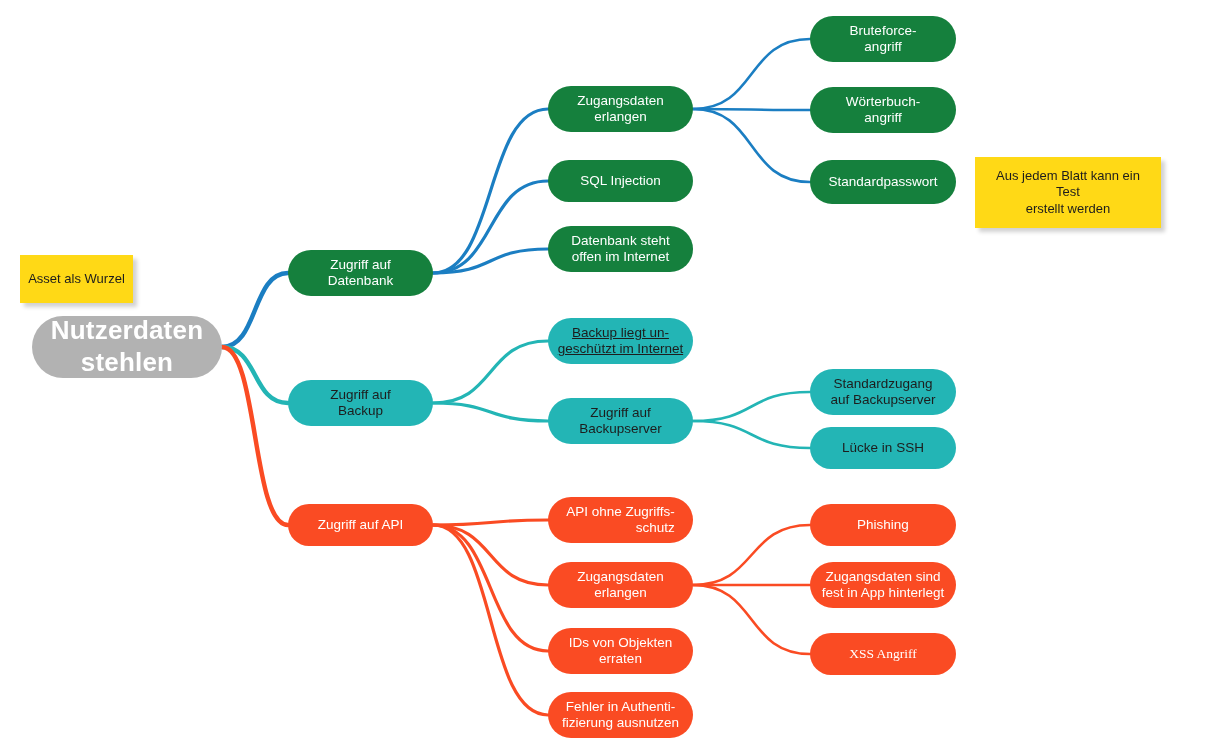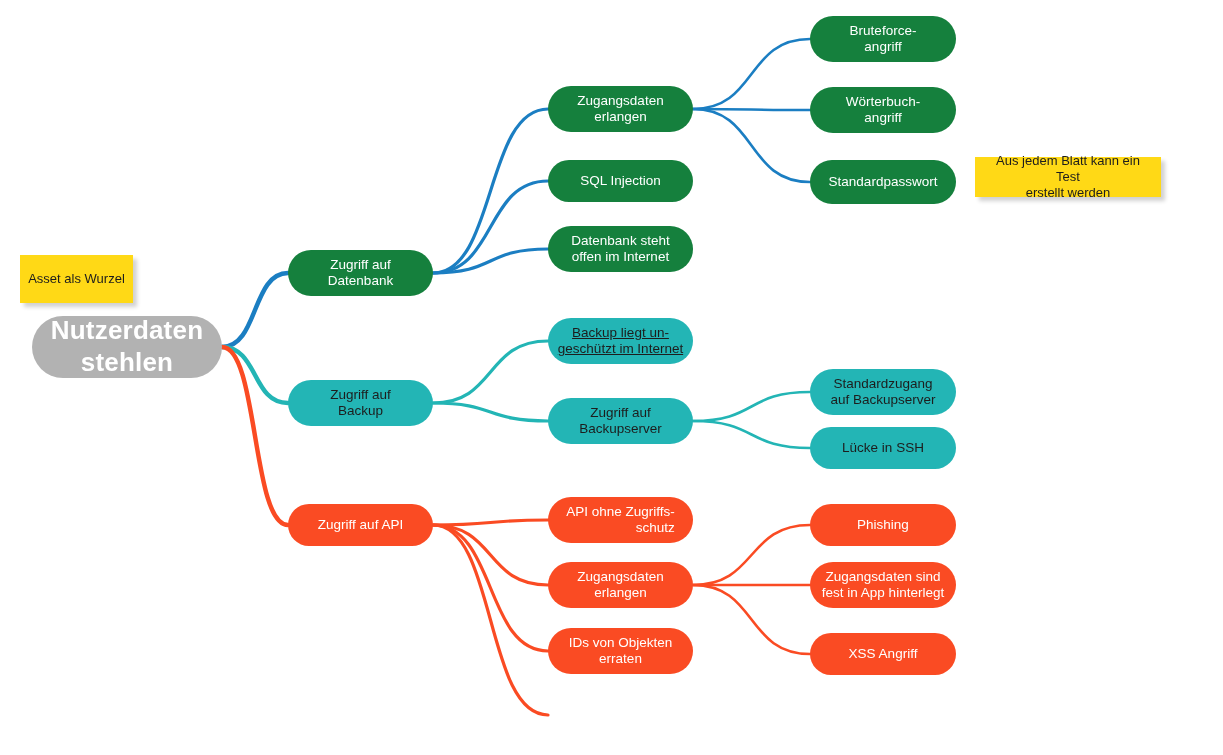--- a/index.html
+++ b/index.html
@@ -96,19 +96,21 @@
     <div class="node lvl3 c-teal" style="left: 810px; top: 369px; width: 146px; height: 46px;">Standardzugang
 auf Backupserver</div>
     <div class="node lvl1 c-orange" style="left: 288px; top: 504px; width: 145px; height: 42px;">Zugriff auf API</div>
     <div class="node lvl2 c-orange" style="left: 548px; top: 497px; width: 145px; height: 46px; text-align: right;">API ohne Zugriffs-
 schutz</div>
     <div class="node lvl2 c-orange" style="left: 548px; top: 562px; width: 145px; height: 46px;">Zugangsdaten
 erlangen</div>
     <div class="node lvl3 c-orange" style="left: 810px; top: 504px; width: 146px; height: 42px;">Phishing</div>
     <div class="node lvl3 c-orange" style="left: 810px; top: 562px; width: 146px; height: 46px;">Zugangsdaten sind
 fest in App hinterlegt</div>
-    <div class="node lvl3 c-orange" style="left: 810px; top: 633px; width: 146px; height: 42px;">XSS Angriff</div>
+    <div class="node lvl3 c-orange" style="left: 810px; top: 633px; width: 146px; height: 42px; font-family: Liberation Serif, serif;">XSS Angriff</div>
     <div class="node lvl2 c-orange" style="left: 548px; top: 628px; width: 145px; height: 46px;">IDs von Objekten
 erraten</div>
+    <div class="node lvl2 c-orange" style="left: 548px; top: 692px; width: 145px; height: 46px;">Fehler in Authenti-
+fizierung ausnutzen</div>
     <div class="note" style="left: 20px; top: 255px; width: 113px; height: 48px;">Asset als Wurzel</div>
-    <div class="note" style="left: 975px; top: 157px; width: 186px; height: 40px;">Aus jedem Blatt kann ein Test
+    <div class="note" style="left: 975px; top: 157px; width: 186px; height: 71px;">Aus jedem Blatt kann ein Test
 erstellt werden</div>
   </div>
 
 </body></html>

